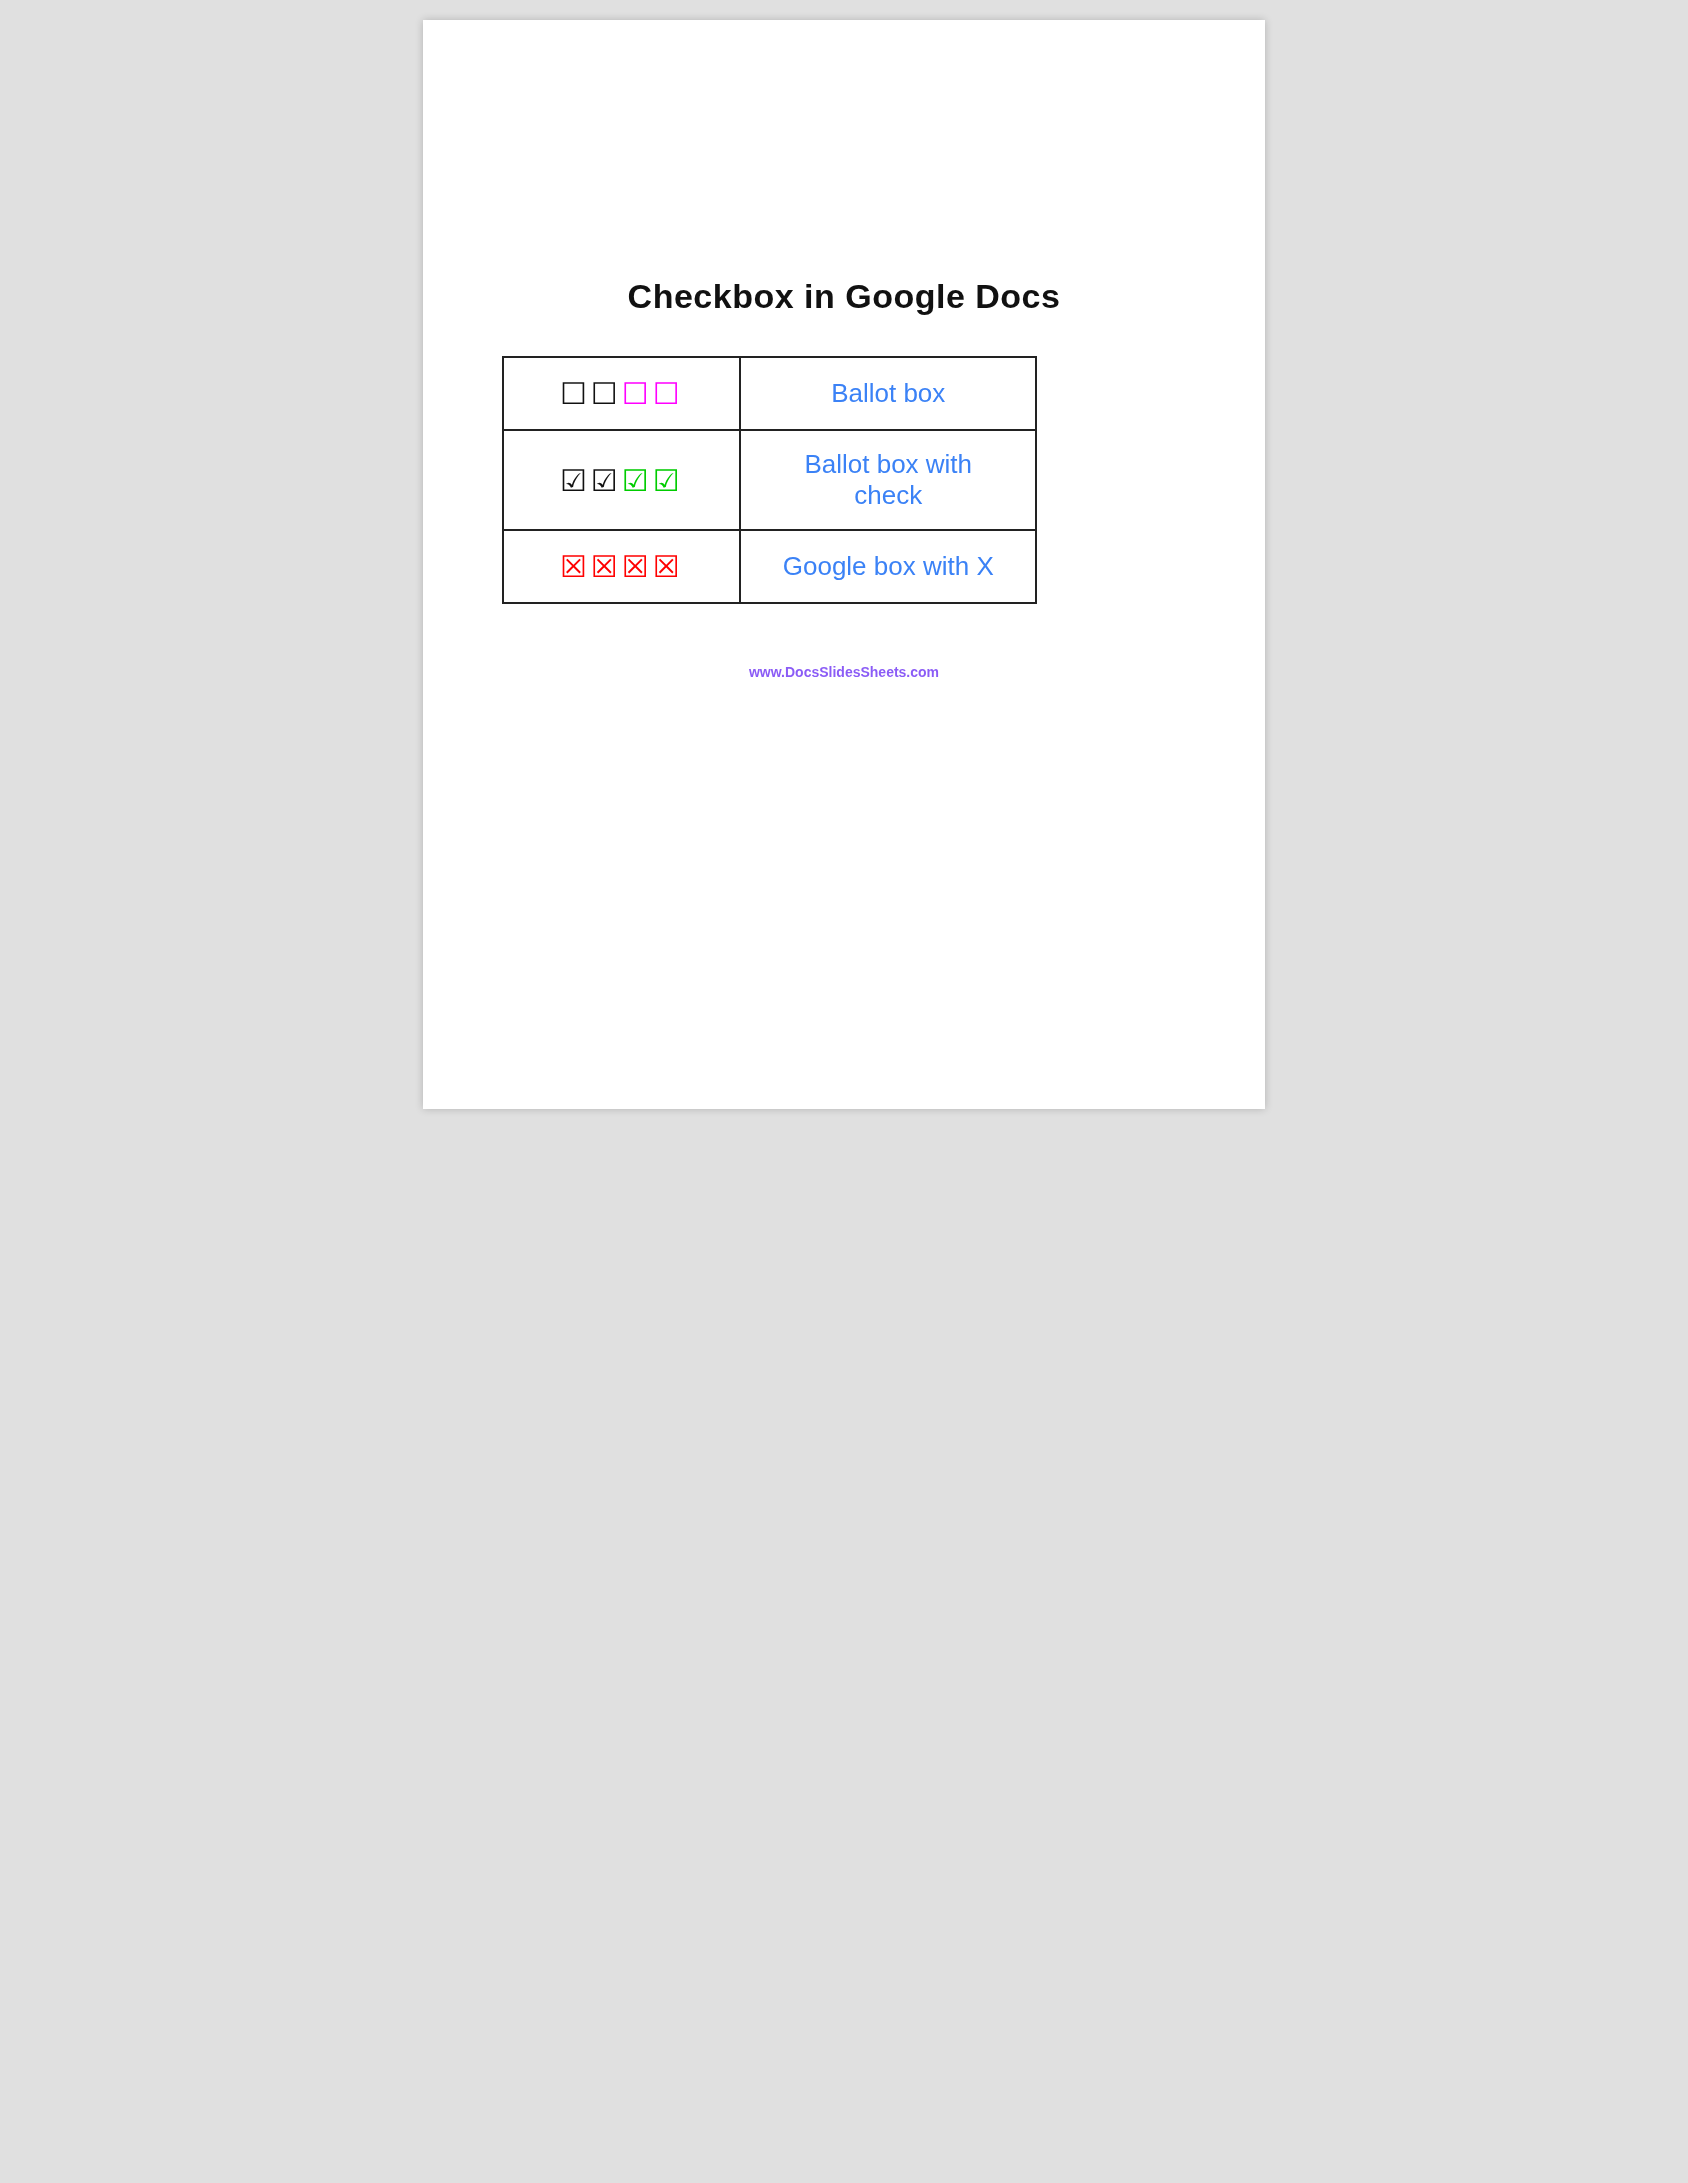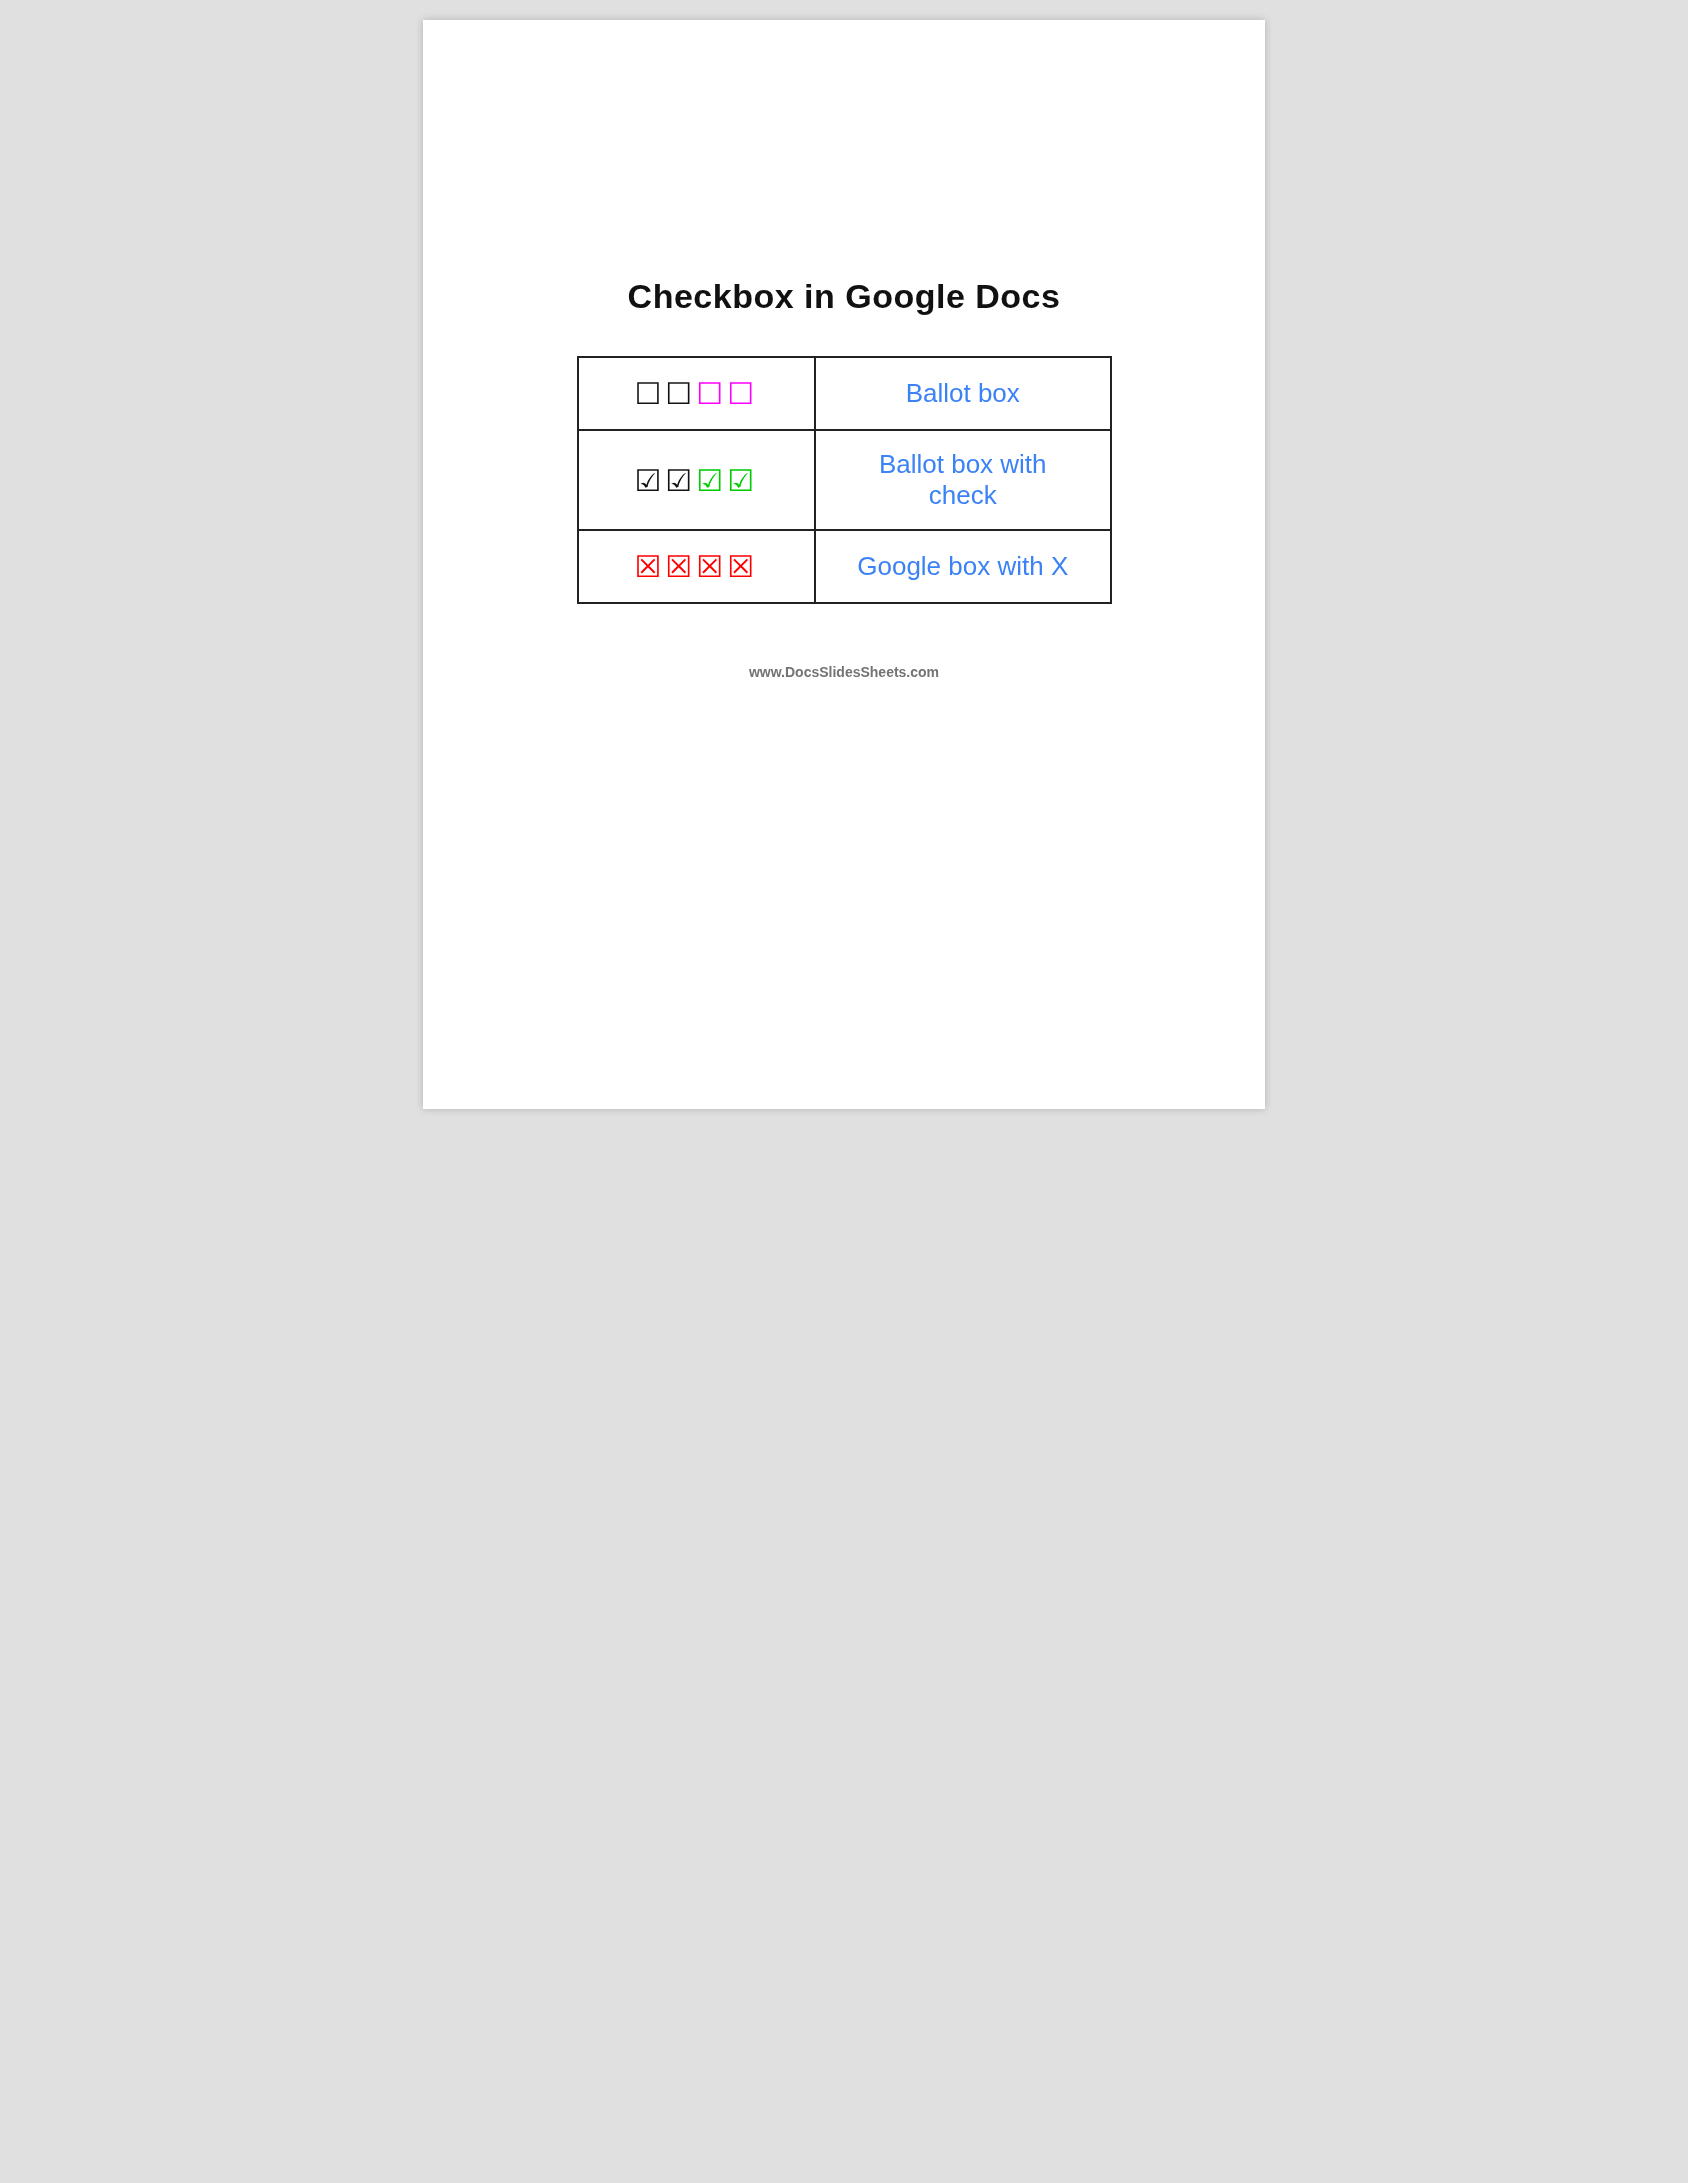--- a/index.html
+++ b/index.html
@@ -18,21 +18,20 @@
       font-family: Arial, sans-serif;
     }
 
     .page {
       background: #ffffff;
       width: 842px;
       min-height: 1089px;
       box-shadow: 0 0 8px rgba(0,0,0,0.2);
       display: flex;
       flex-direction: column;
-      align-items: center;
       padding: 59px 79px;
       position: relative;
     }
 
     .page-title {
       font-size: 34px;
       font-weight: 900;
       color: #111111;
       margin-top: 198px;
       margin-bottom: 40px;
@@ -77,21 +76,21 @@
       color: #00cc00;
     }
 
     .red {
       color: #ff0000;
     }
 
     .website {
       font-size: 14px;
       font-weight: bold;
-      color: #737373;
+      color: #8b5cf6;
       margin-top: 20px;
       text-align: center;
     }
   </style>
 </head>
 <body>
 
 <div class="page">
 
   <h1 class="page-title">Checkbox in Google Docs</h1>

